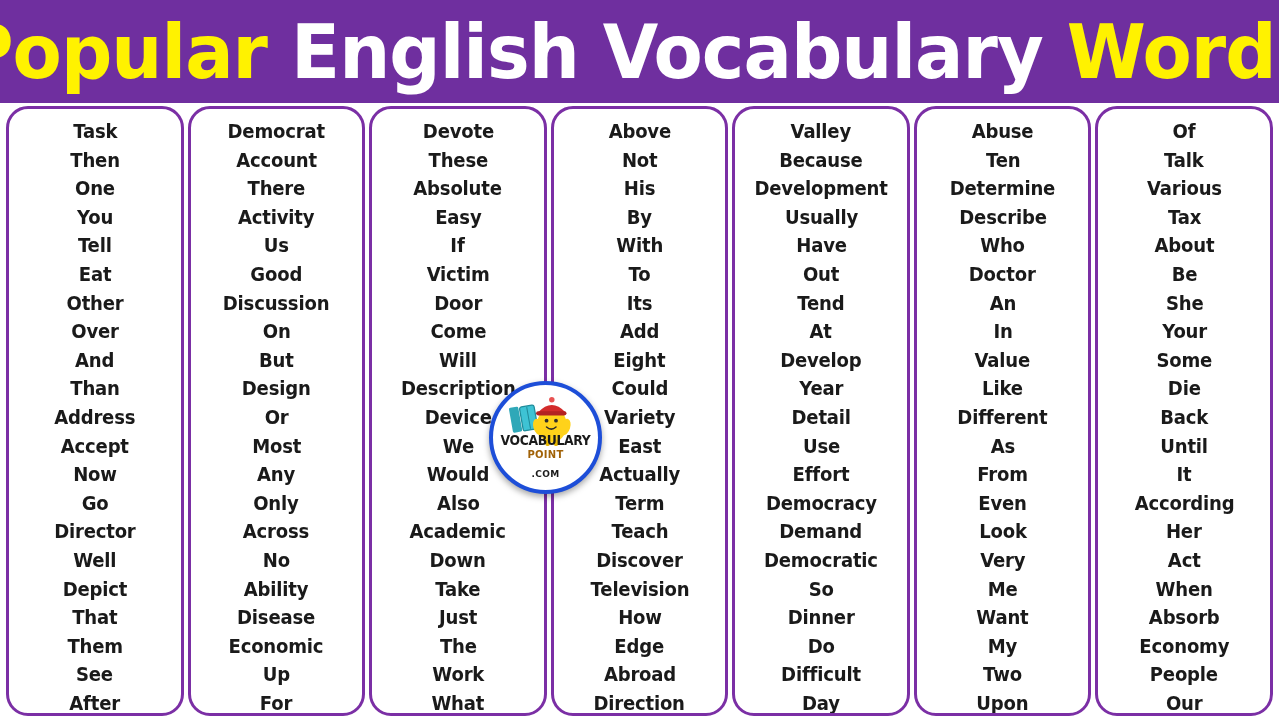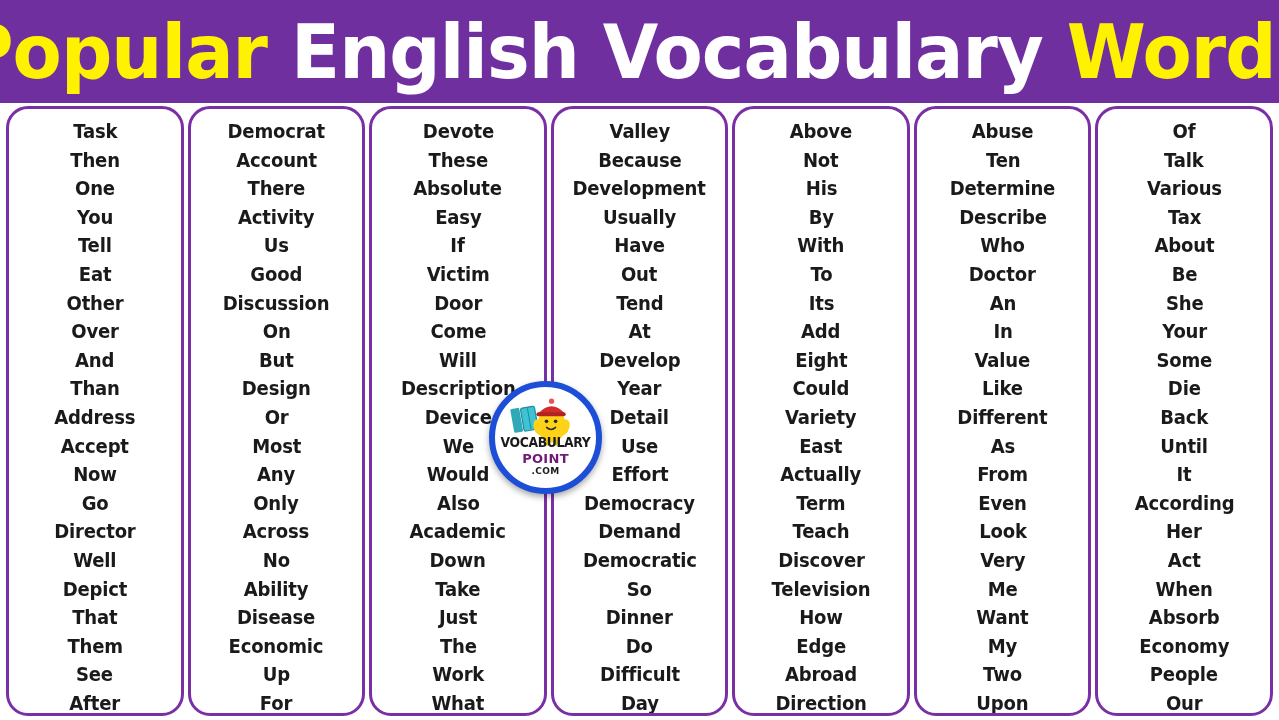--- a/index.html
+++ b/index.html
@@ -87,21 +87,21 @@
 
   
   .logo-badge {
     position: absolute;
     left: 489px;
     top: 381px;
     width: 113px;
     height: 113px;
     border-radius: 50%;
     background: #ffffff;
-    border: 6px solid #1d4ed8;
+    border: 4px solid #1d4ed8;
     box-sizing: border-box;
     box-shadow: 0 3px 6px rgba(0,0,0,0.35);
     overflow: hidden;
   }
   .logo-inner {
     position: relative;
     width: 100%;
     height: 100%;
   }
   .logo-svg { display: block; width: 100%; height: 100%; }
@@ -119,33 +119,33 @@
     font-weight: bold;
     font-size: 13.5px;
     color: #1A1A1A;
     letter-spacing: -0.4px;
     transform: scaleX(0.92);
   }
   .logo-line2 {
     display: block;
     font-family: "DejaVu Sans", sans-serif;
     font-weight: bold;
-    font-size: 13px;
-    color: #701a75;
+    font-size: 10px;
+    color: #a16207;
     letter-spacing: 0.3px;
     margin-top: 2px;
   }
   .logo-line3 {
     display: block;
     font-family: "DejaVu Sans", sans-serif;
     font-weight: bold;
     font-size: 9px;
     color: #1A1A1A;
     letter-spacing: 0.4px;
-    margin-top: 2px;
+    margin-top: 10px;
     text-align: center;
   }
 </style>
 </head>
 <body>
 
 <div class="poster">
 
   <div class="header">
     <div class="header-title">
@@ -221,20 +221,44 @@
       <div class="word">Academic</div>
       <div class="word">Down</div>
       <div class="word">Take</div>
       <div class="word">Just</div>
       <div class="word">The</div>
       <div class="word">Work</div>
       <div class="word">What</div>
     </div>
 
     <div class="card">
+      <div class="word">Above</div>
+      <div class="word">Not</div>
+      <div class="word">His</div>
+      <div class="word">By</div>
+      <div class="word">With</div>
+      <div class="word">To</div>
+      <div class="word">Its</div>
+      <div class="word">Add</div>
+      <div class="word">Eight</div>
+      <div class="word">Could</div>
+      <div class="word">Variety</div>
+      <div class="word">East</div>
+      <div class="word">Actually</div>
+      <div class="word">Term</div>
+      <div class="word">Teach</div>
+      <div class="word">Discover</div>
+      <div class="word">Television</div>
+      <div class="word">How</div>
+      <div class="word">Edge</div>
+      <div class="word">Abroad</div>
+      <div class="word">Direction</div>
+    </div>
+
+    <div class="card">
       <div class="word">Valley</div>
       <div class="word">Because</div>
       <div class="word">Development</div>
       <div class="word">Usually</div>
       <div class="word">Have</div>
       <div class="word">Out</div>
       <div class="word">Tend</div>
       <div class="word">At</div>
       <div class="word">Develop</div>
       <div class="word">Year</div>
@@ -245,44 +269,20 @@
       <div class="word">Demand</div>
       <div class="word">Democratic</div>
       <div class="word">So</div>
       <div class="word">Dinner</div>
       <div class="word">Do</div>
       <div class="word">Difficult</div>
       <div class="word">Day</div>
     </div>
 
     <div class="card">
-      <div class="word">Above</div>
-      <div class="word">Not</div>
-      <div class="word">His</div>
-      <div class="word">By</div>
-      <div class="word">With</div>
-      <div class="word">To</div>
-      <div class="word">Its</div>
-      <div class="word">Add</div>
-      <div class="word">Eight</div>
-      <div class="word">Could</div>
-      <div class="word">Variety</div>
-      <div class="word">East</div>
-      <div class="word">Actually</div>
-      <div class="word">Term</div>
-      <div class="word">Teach</div>
-      <div class="word">Discover</div>
-      <div class="word">Television</div>
-      <div class="word">How</div>
-      <div class="word">Edge</div>
-      <div class="word">Abroad</div>
-      <div class="word">Direction</div>
-    </div>
-
-    <div class="card">
       <div class="word">Abuse</div>
       <div class="word">Ten</div>
       <div class="word">Determine</div>
       <div class="word">Describe</div>
       <div class="word">Who</div>
       <div class="word">Doctor</div>
       <div class="word">An</div>
       <div class="word">In</div>
       <div class="word">Value</div>
       <div class="word">Like</div>

